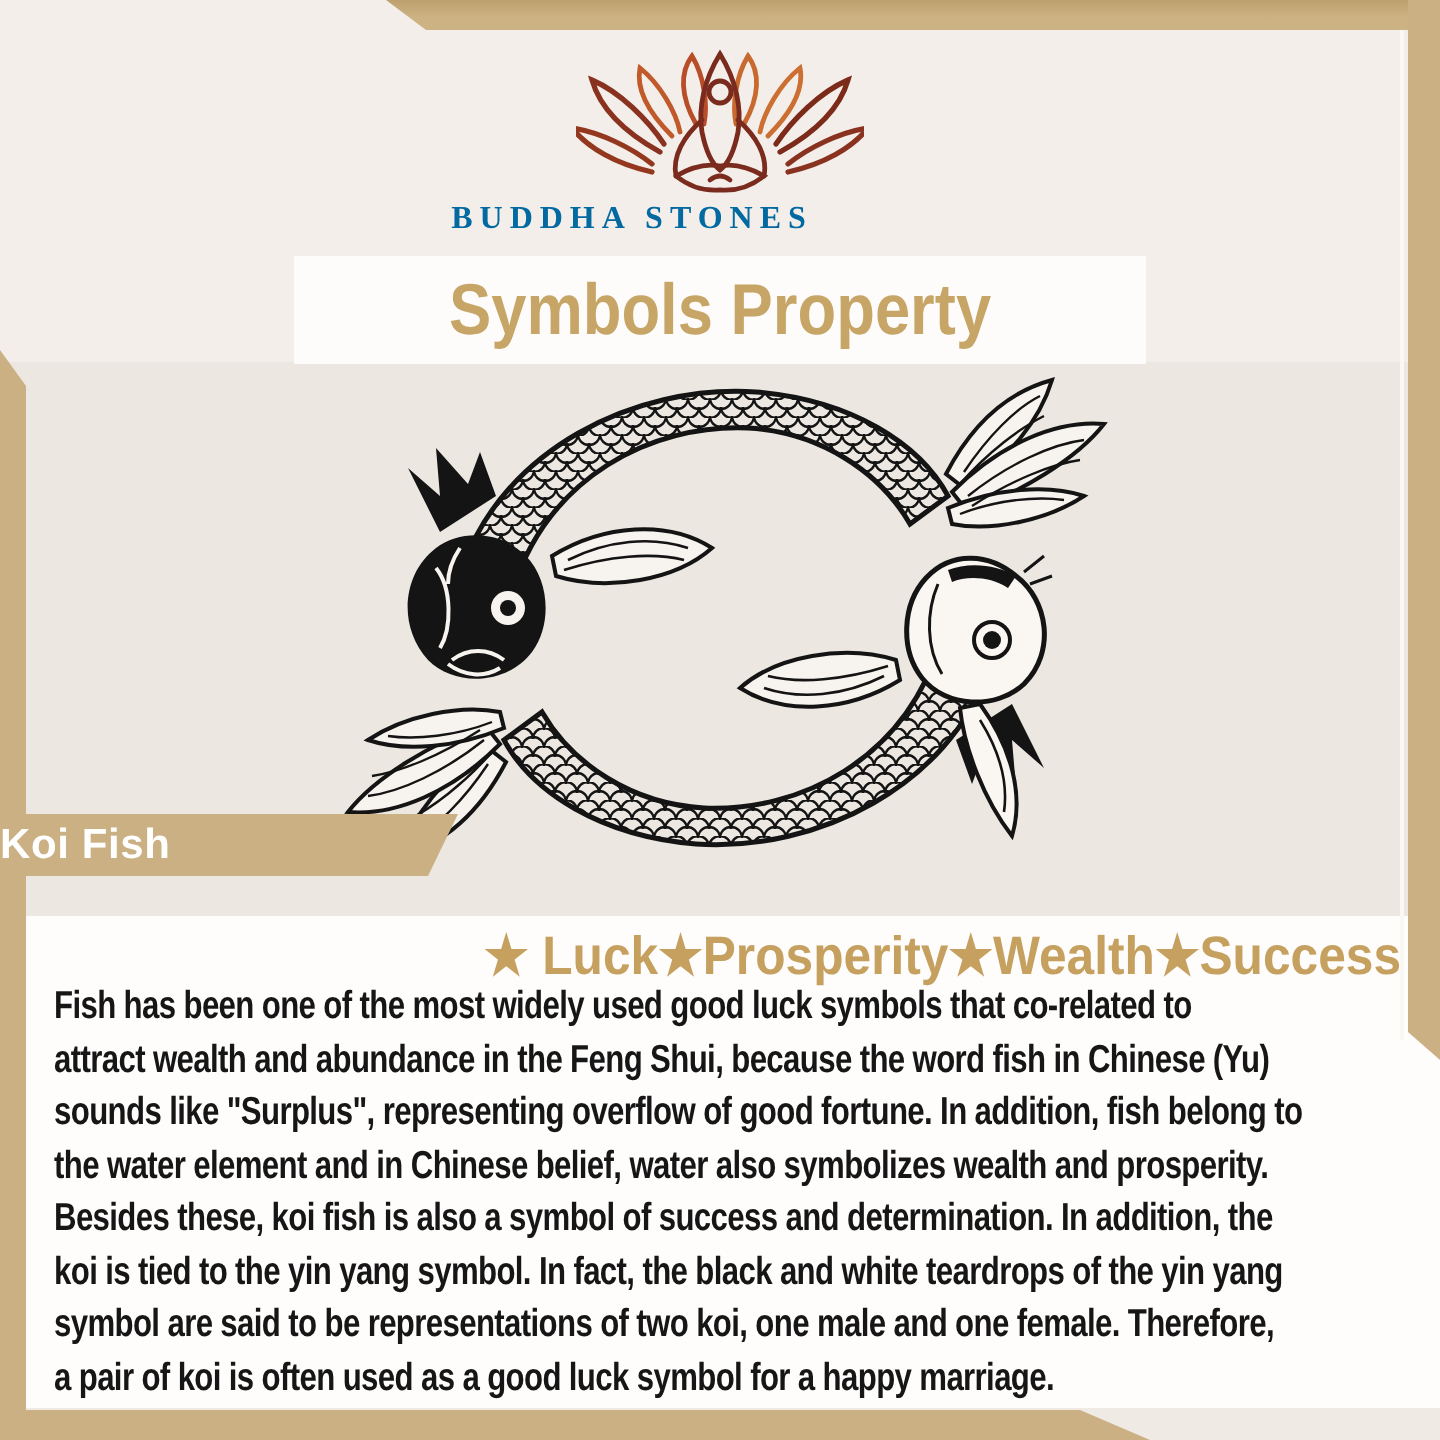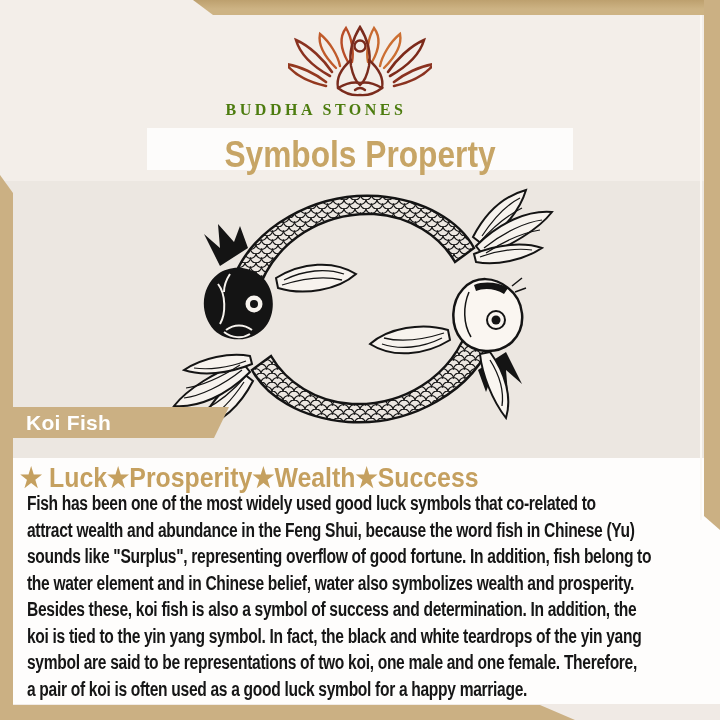--- a/index.html
+++ b/index.html
@@ -20,38 +20,38 @@
   .right-line{position:absolute;left:700px;top:15px;width:2px;height:505px;background:#fbf8f4;}
   .left-band{position:absolute;left:0;top:175px;width:13px;height:545px;background:#cbb083;
     clip-path:polygon(0 0,100% 18px,100% 100%,0 100%);}
   .bottom-band{position:absolute;left:0;top:705px;width:575px;height:15px;background:#cbb083;
     clip-path:polygon(0 0,540px 0,575px 100%,0 100%);}
 
   
   .logo{position:absolute;left:288px;top:22px;width:144px;height:82px;}
   .brand{position:absolute;left:0;top:101px;width:632px;text-align:center;
     font-family:"Liberation Serif",serif;font-size:16px;font-weight:600;
-    letter-spacing:3.5px;color:#4d7c0f;}
+    letter-spacing:3.5px;color:#0369a1;}
 
   
-  .title-band{position:absolute;left:147px;top:128px;width:426px;height:42px;background:#fdfcfb;}
+  .title-band{position:absolute;left:147px;top:128px;width:426px;height:54px;background:#fdfcfb;}
   .title-band span{display:block;width:100%;text-align:center;line-height:53px;
     font-size:36px;font-weight:700;color:#c7a566;transform:scaleX(.88);}
 
   
   .fish{position:absolute;left:168px;top:182px;width:390px;height:252px;}
 
   
   .koi-banner{position:absolute;left:0;top:407px;width:229px;height:31px;background:#cbb083;
     clip-path:polygon(0 0,100% 0,calc(100% - 15px) 100%,0 100%);z-index:4;}
-  .koi-banner span{display:block;padding-left:26px;line-height:31px;font-size:21px;
+  .koi-banner span{display:block;line-height:31px;font-size:21px;
     font-weight:700;color:#fff;letter-spacing:.3px;}
 
   
-  .tagline{position:absolute;left:0;top:458px;width:720px;height:36px;text-align:left;}
+  .tagline{position:absolute;left:0;top:458px;width:720px;height:36px;text-align:right;}
   .tagline span{display:inline-block;line-height:40px;font-size:27px;font-weight:700;
     color:#c5a05f;transform:scaleX(.92);white-space:nowrap;}
 
   
   .paragraph{position:absolute;left:27px;top:490px;width:690px;}
   .paragraph .pline{height:26.5px;line-height:26.5px;white-space:nowrap;
     font-size:19.5px;font-weight:700;letter-spacing:-0.4px;color:#161616;
     transform:scaleX(.8);transform-origin:left center;}
 </style>
 </head>

